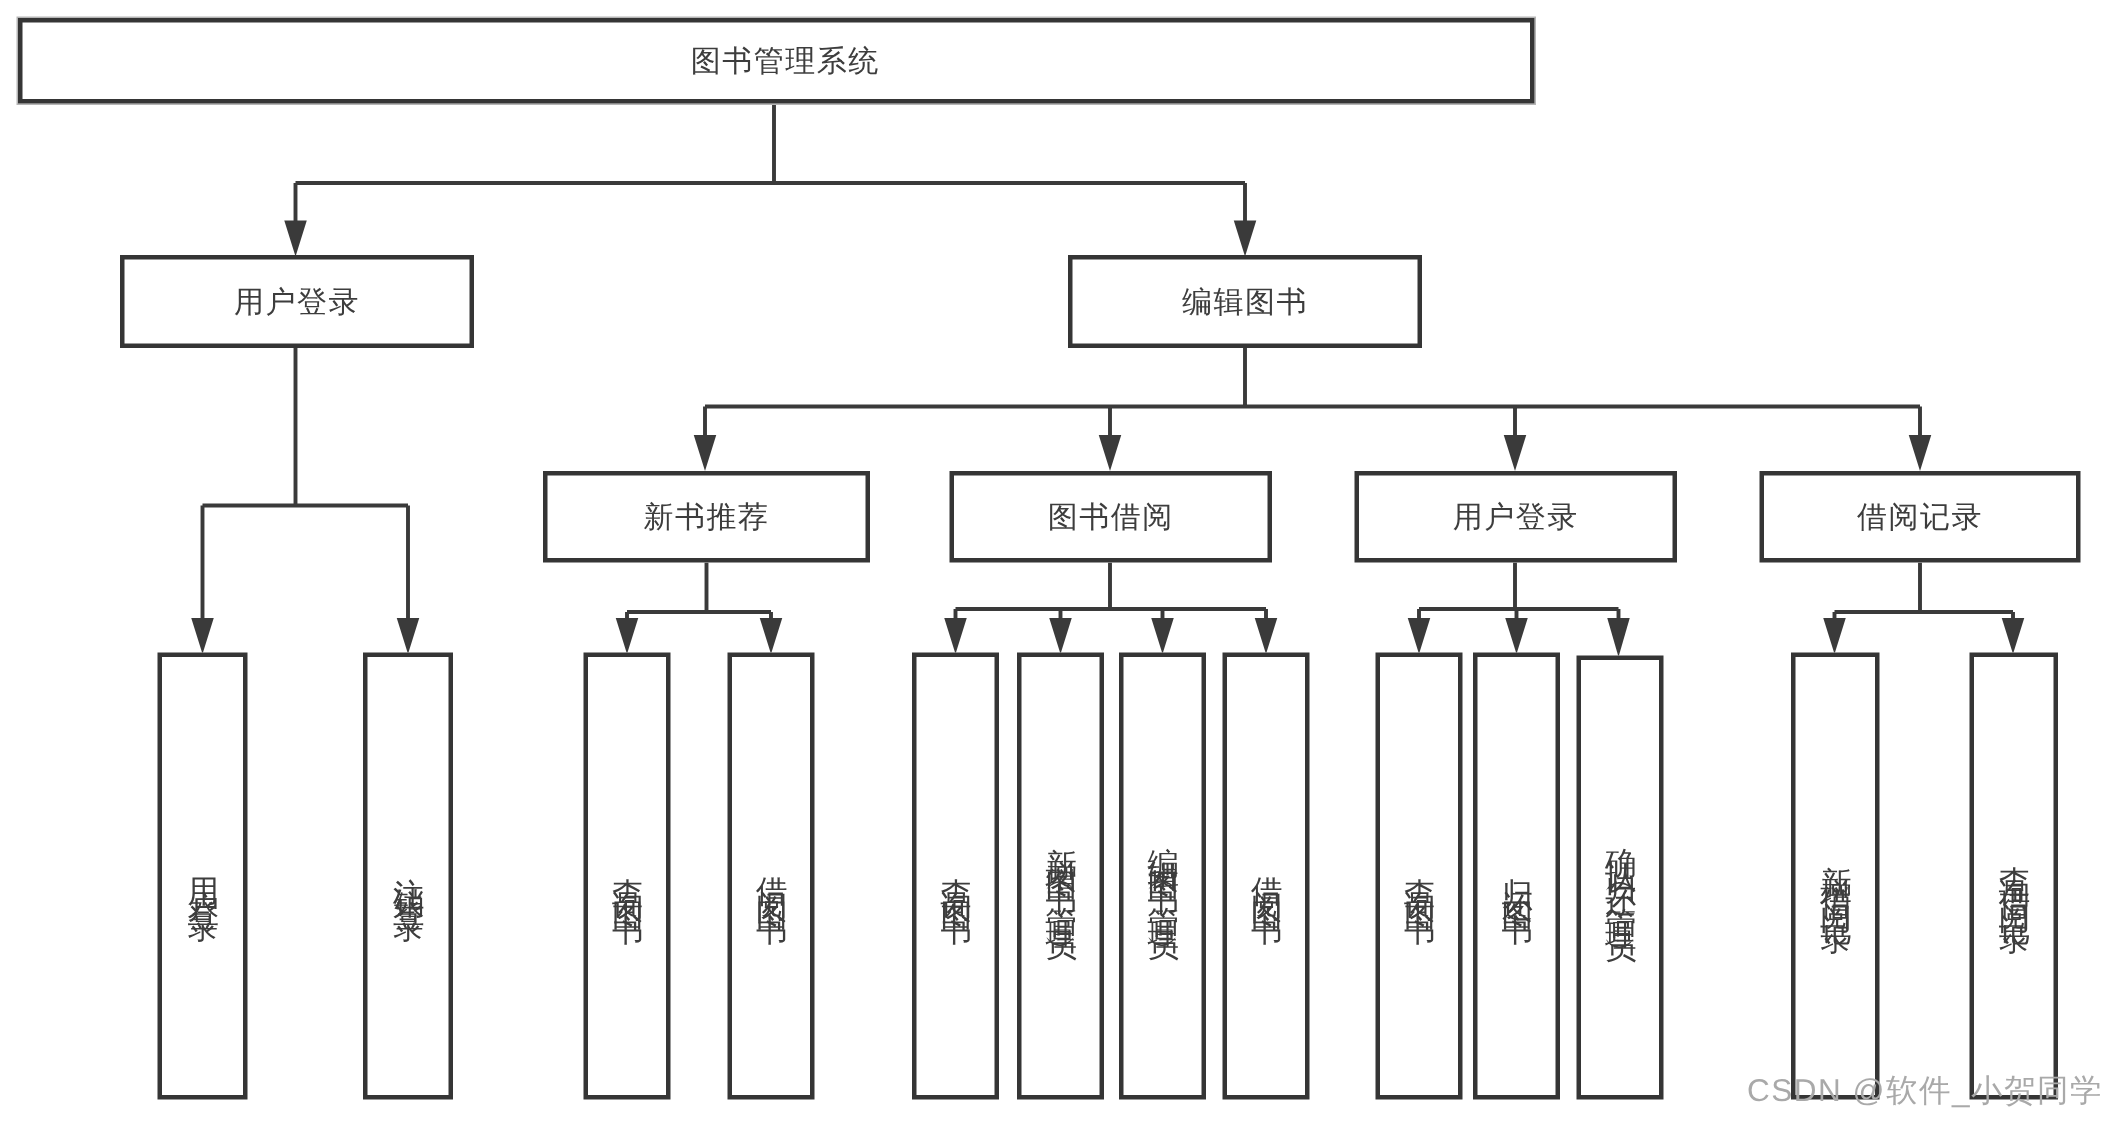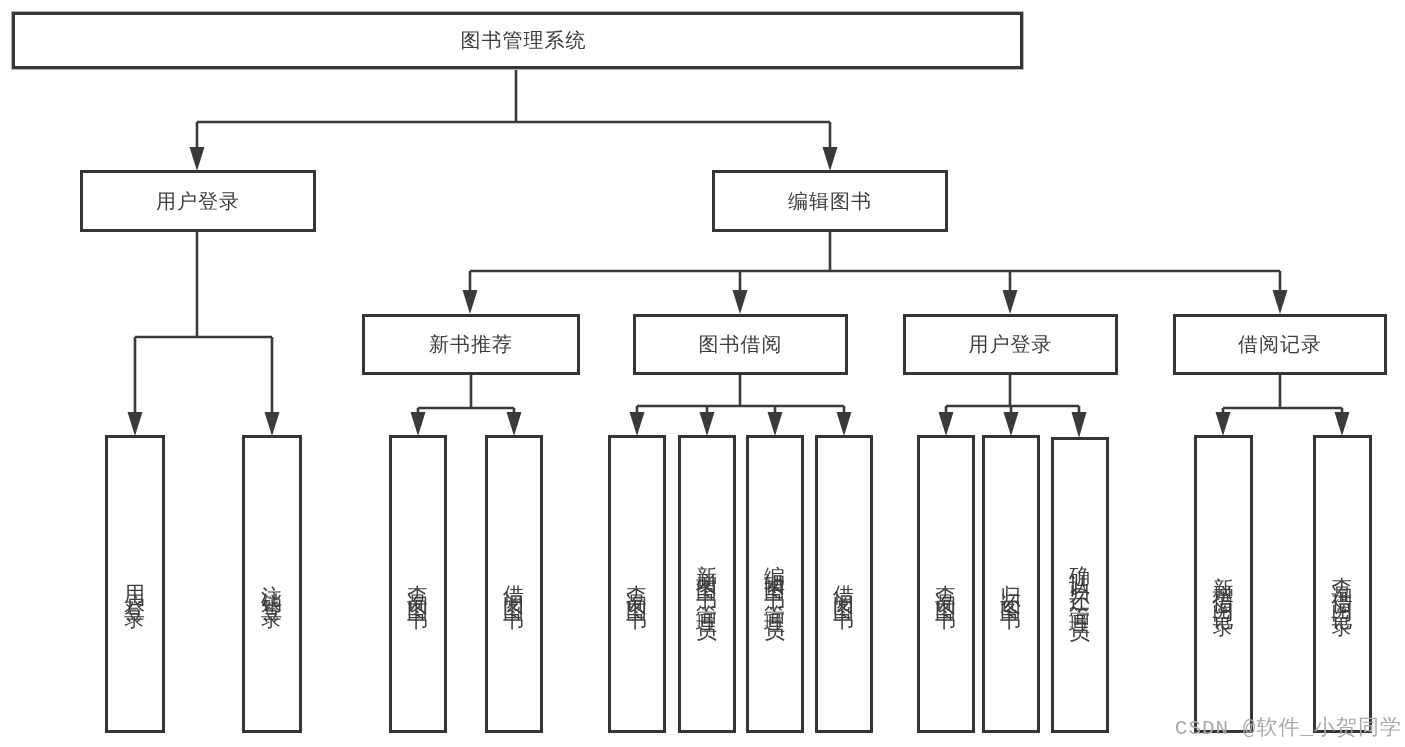--- a/index.html
+++ b/index.html
@@ -33,21 +33,21 @@
     writing-mode:vertical-rl;
     text-orientation:mixed;
     letter-spacing:8px;
     line-height:1;
     border-width:3px;
   }
   .root{box-shadow:0 0 0 1px #b5b5b5;padding-left:12px;}
   #watermark{
     position:absolute;right:3px;bottom:6px;
     font-size:21px;color:var(--watermark);
-    letter-spacing:1px;white-space:nowrap;font-family:Liberation Mono, monospace;
+    letter-spacing:1px;white-space:nowrap;
   }
 </style>
 </head>
 <body>
 
 <div id="stage">
 
   <svg id="wires" viewBox="0 0 1405 747" xmlns="http://www.w3.org/2000/svg">
 
     <path d="M516 69 V122 M197 122 H830 M197 122 V148 M830 122 V148"></path>

